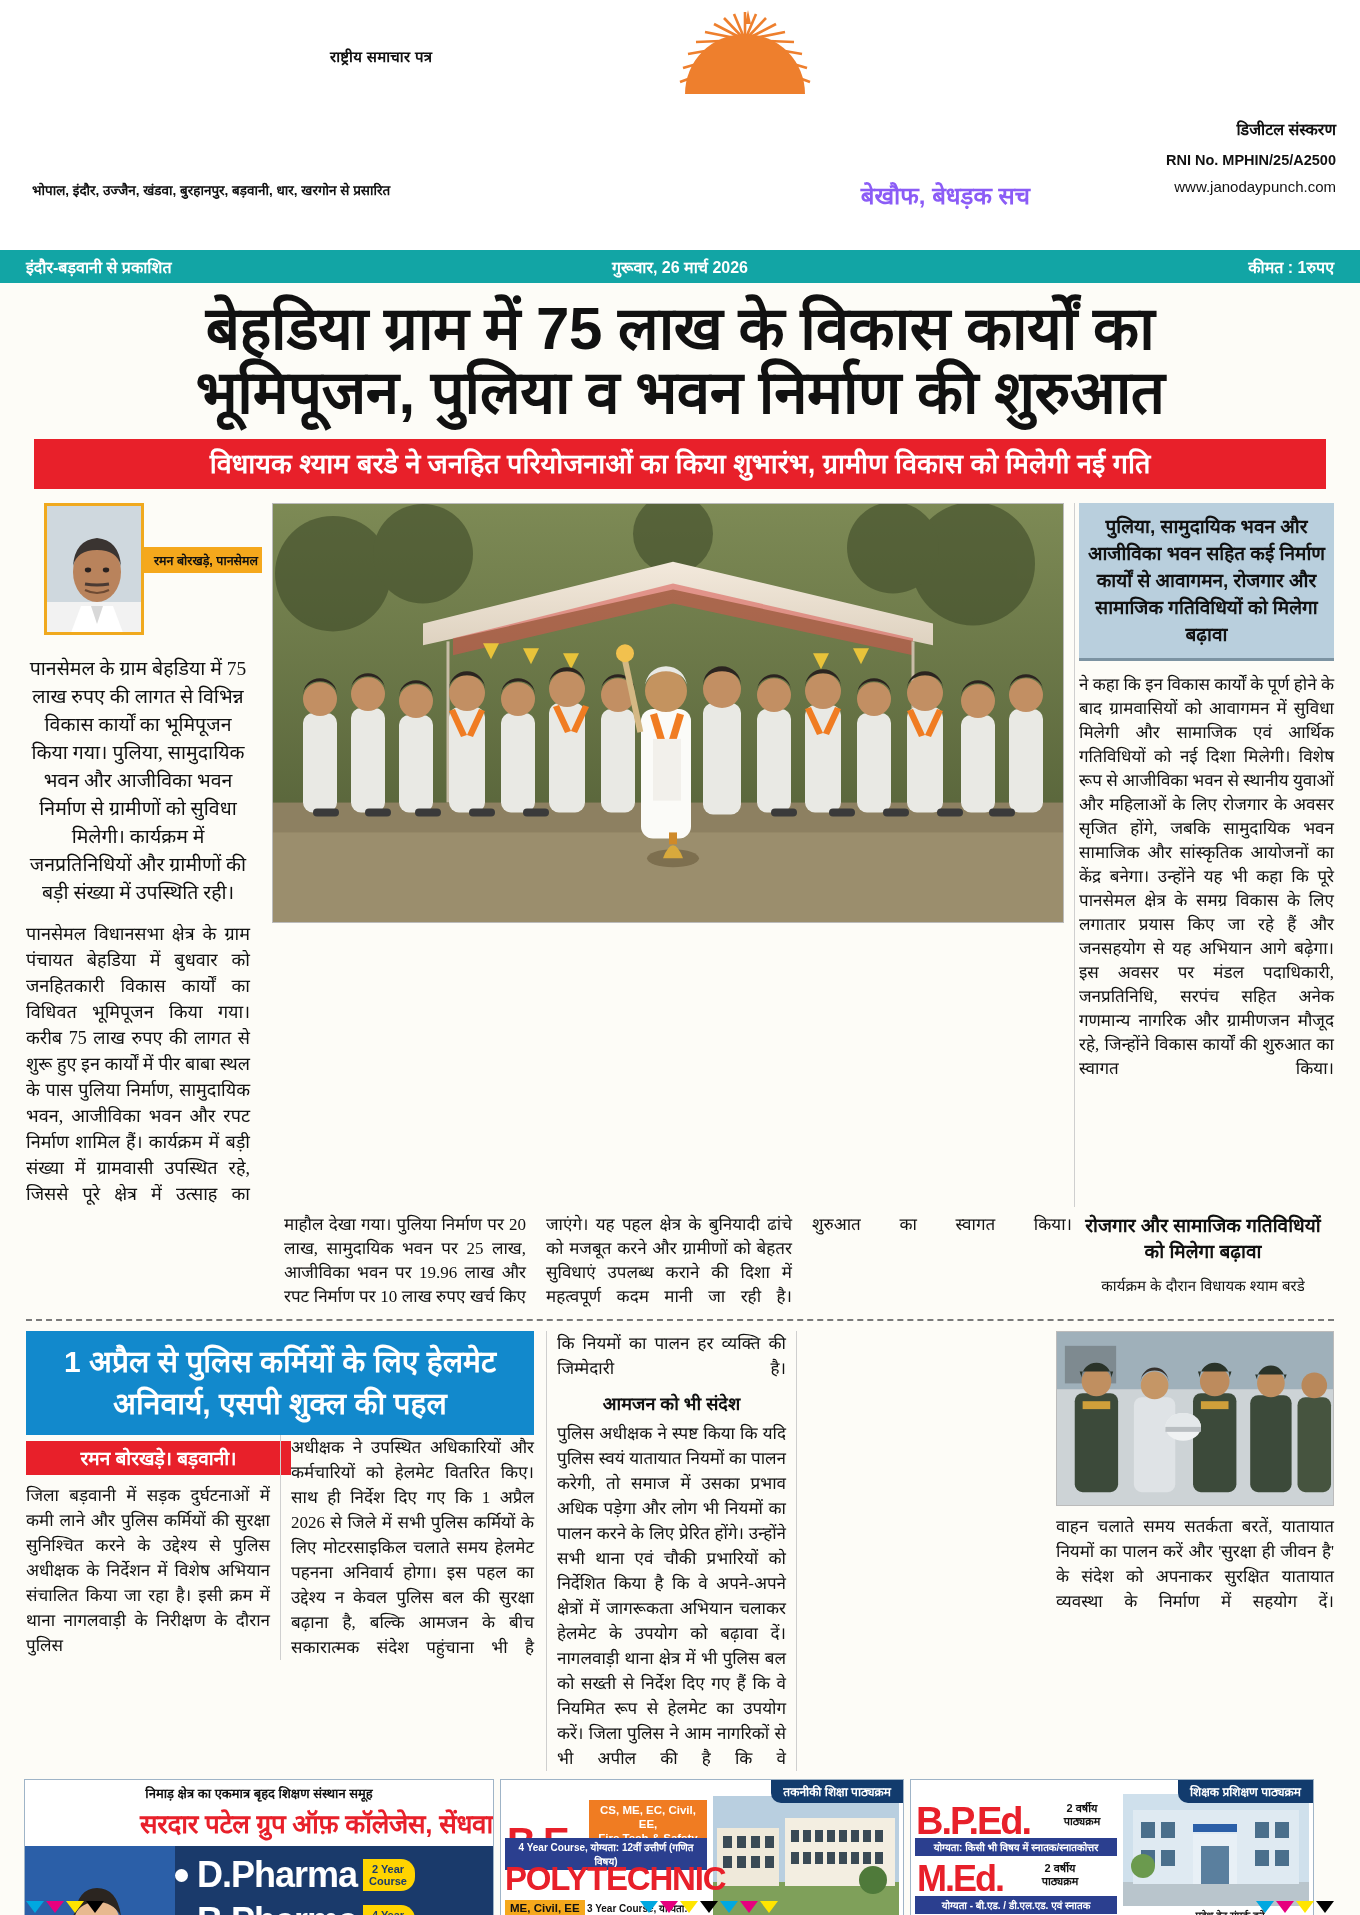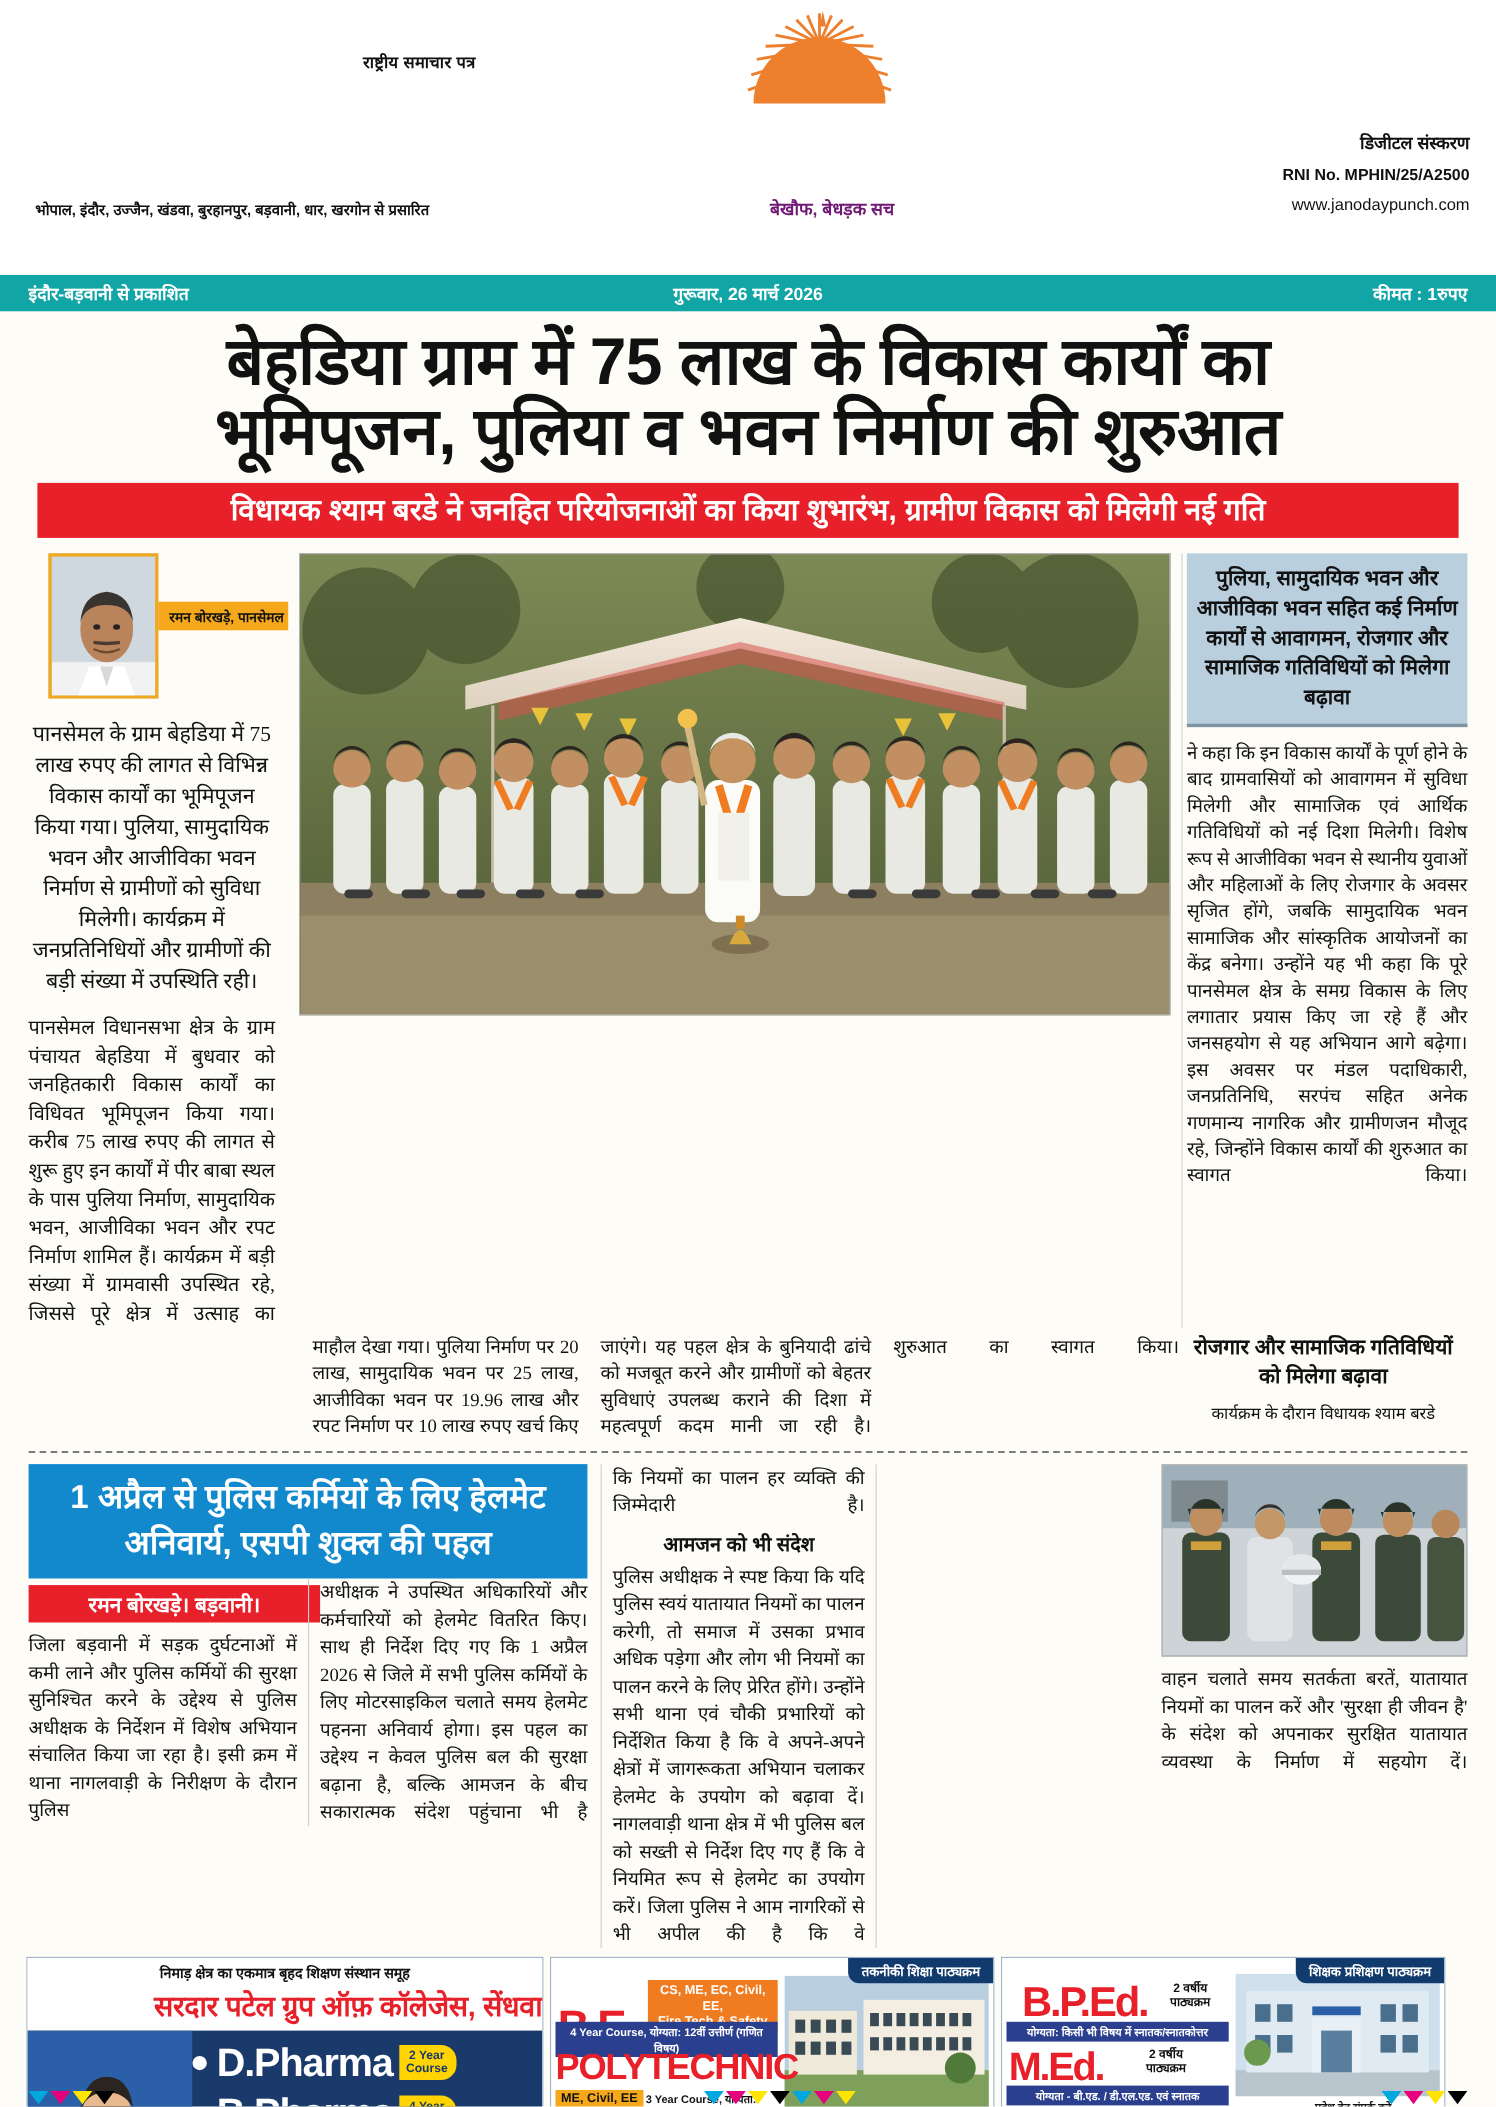--- a/index.html
+++ b/index.html
@@ -23,23 +23,23 @@
     position:absolute;left:650px;top:10px;width:190px;height:86px;overflow:hidden;
   }
   .sun svg{display:block;}
   .mast-title{
     position:absolute;left:0;right:0;top:58px;text-align:center;
     font-family:"Liberation Sans",sans-serif;
     font-size:108px;line-height:104px;font-weight:700;color:#111;
     letter-spacing:-1px;
   }
   .mast-tag{
-    position:absolute;left:700px;top:178px;width:330px;text-align:left;
+    position:absolute;left:700px;top:178px;width:330px;text-align:right;
     font-family:"Liberation Sans",sans-serif;
-    font-size:16px;font-weight:700;color:#701a75;
+    font-size:24px;font-weight:700;color:#8b5cf6;
   }
   .mast-left-cities{
     position:absolute;left:32px;top:181px;
     font-family:"Liberation Sans",sans-serif;
     font-size:13.5px;font-weight:600;color:#111;
   }
   .mast-right{
     position:absolute;right:24px;top:118px;width:300px;text-align:right;
     font-family:"Liberation Sans",sans-serif;color:#111;
   }
@@ -250,21 +250,21 @@
     padding:2px 5px;
   }
   .ad2 .poly-sub{
     position:absolute;left:86px;top:121px;width:120px;
     font-family:"Liberation Sans",sans-serif;font-size:10px;font-weight:600;color:#111;
   }
   .ad2 .bldg{position:absolute;right:4px;top:16px;width:186px;height:120px;overflow:hidden;}
 
   .ad4{height:196px;position:relative;background:#fff;}
   .ad4 .bped{
-    position:absolute;left:18px;top:20px;
+    position:absolute;left:5px;top:20px;
     font-family:"Liberation Sans",sans-serif;font-size:38px;font-weight:700;color:#e8202a;
     letter-spacing:-2px;
   }
   .ad4 .bped-tag{
     position:absolute;left:140px;top:22px;width:62px;
     font-family:"Liberation Sans",sans-serif;font-size:11px;font-weight:700;color:#111;
     line-height:13px;text-align:center;
   }
   .ad4 .bped-sub{
     position:absolute;left:4px;top:58px;width:196px;background:#2b3f8f;color:#fff;

